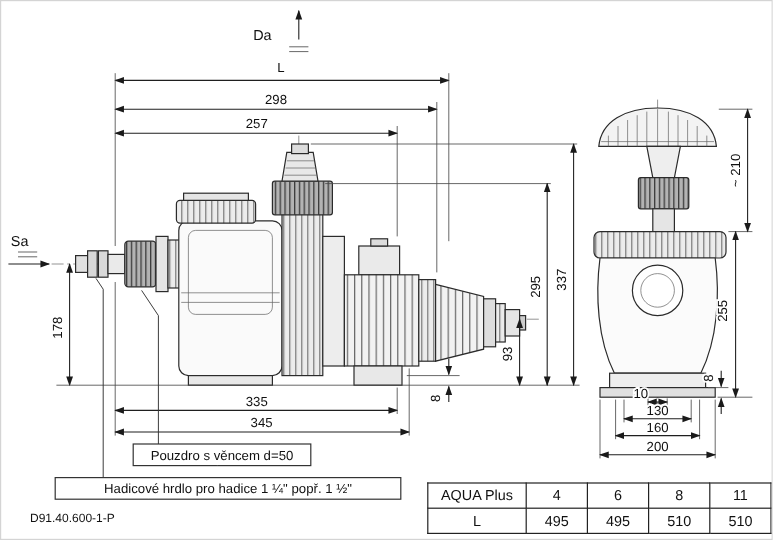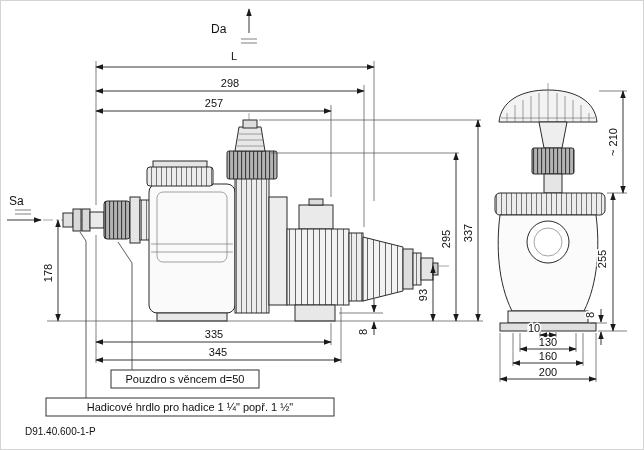--- a/index.html
+++ b/index.html
@@ -244,14 +244,34 @@
     <line class="dim" x1="512" y1="362" x2="582" y2="362" marker-start="url(#arr)" marker-end="url(#arr)"></line>
 
     <line class="ext" x1="499" y1="332" x2="499" y2="381"></line>
     <line class="ext" x1="595" y1="332" x2="595" y2="381"></line>
     <text class="halo" text-anchor="middle" x="547" y="375">200</text>
     <line class="dim" x1="499" y1="378" x2="595" y2="378" marker-start="url(#arr)" marker-end="url(#arr)"></line>
   </g>
 </svg>
 
 
-
+<div class="spec-table">
+  <table>
+    <tbody>
+          <tr>
+      <td class="c0">AQUA Plus</td>
+      <td>4</td>
+      <td>6</td>
+      <td>8</td>
+      <td>11</td>
+    </tr>
+    <tr>
+      <td class="c0">L</td>
+      <td>495</td>
+      <td>495</td>
+      <td>510</td>
+      <td>510</td>
+    </tr>
+  </tbody>
+      </table>
 </div>
 
+</div>
+
 </body></html>

